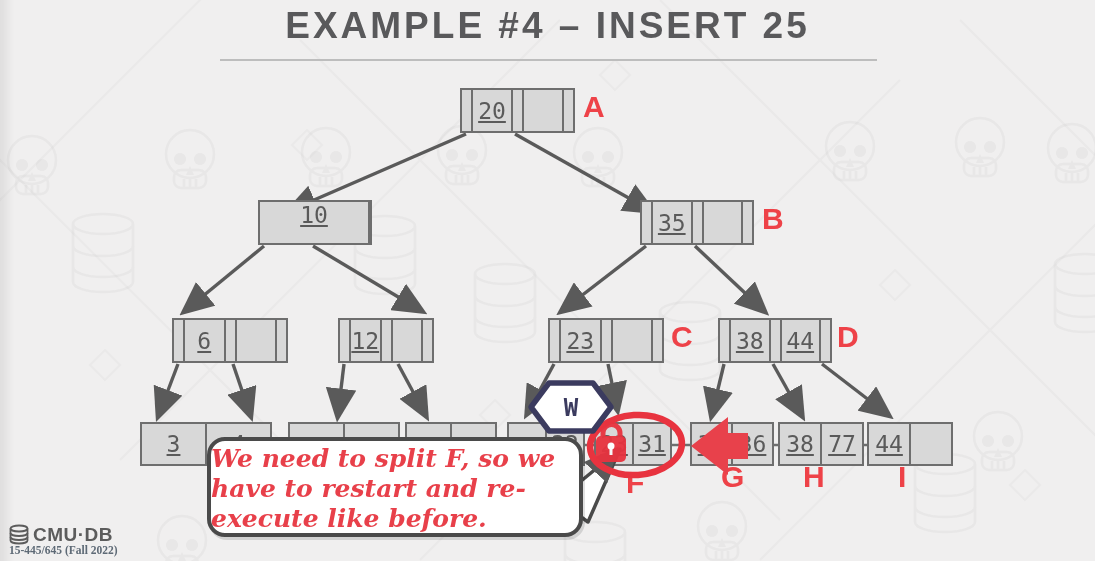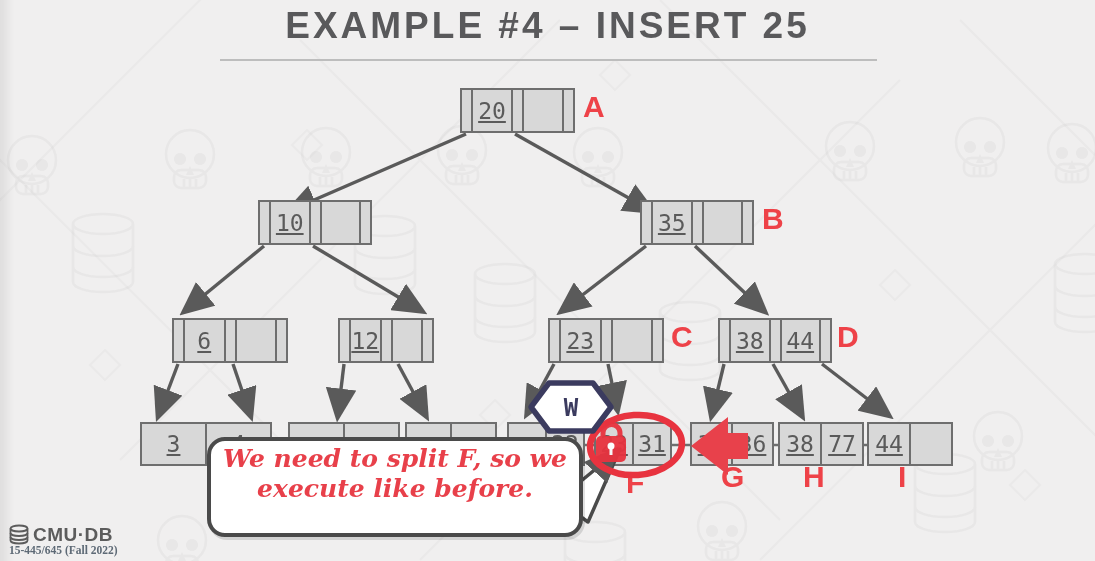--- a/index.html
+++ b/index.html
@@ -16,21 +16,21 @@
          display:flex;box-sizing:border-box;}
   .bnode .key,.bnode .val{flex:1;display:flex;align-items:center;justify-content:center;
          font-family:"DejaVu Sans Mono",monospace;font-size:23px;color:#5a5a5a;
          border-right:2px solid #6e6e6e;text-decoration:underline;}
   .bnode .ptr{width:9px;border-right:2px solid #6e6e6e;}
   .bnode .ptr:last-child,.bnode .val:last-child{border-right:none;}
   .internal{height:45px;}
   .nlabel{position:absolute;font-weight:bold;font-size:30px;color:#ee4248;}
   
   .bubble{position:absolute;left:207px;top:437px;width:376px;height:100px;background:#ffffff;
-          border:4px solid #4a4a4a;border-radius:18px;box-sizing:border-box;text-align:center;
+          border:4px solid #4a4a4a;border-radius:18px;box-sizing:border-box;
           padding-top:3px;box-shadow:2px 3px 0 rgba(0,0,0,.12);}
   .bubble .line{font-family:"DejaVu Serif",serif;font-style:italic;font-weight:bold;
           font-size:25px;line-height:30px;color:#e8404a;}
   
   .brand-row{position:absolute;left:8px;top:524px;display:flex;align-items:center;gap:3px;}
   .brand-text{font-weight:bold;font-size:19px;letter-spacing:.5px;color:#5c5c5c;}
   .course{position:absolute;left:9px;top:544px;font-family:"Liberation Serif",serif;
           font-weight:bold;font-size:11.5px;color:#5e6a76;}
 </style>
 </head>
@@ -128,21 +128,21 @@
 
   <div class="layer" id="node-layer">
       <div class="bnode internal" style="left: 460px; top: 88px; width: 115px;">
         <div class="ptr"></div>
         <div class="key">20</div>
         <div class="ptr"></div>
         <div class="key"></div>
         <div class="ptr"></div>
       </div>
       <div class="nlabel" style="left: 583px; top: 90px;">A</div>
-      <div class="bnode internal" style="left: 258px; top: 200px; width: 114px;">
+      <div class="bnode internal" style="left: 258px; top: 200px; width: 114px; flex-direction: column;">
         <div class="ptr"></div>
         <div class="key">10</div>
         <div class="ptr"></div>
         <div class="key"></div>
         <div class="ptr"></div>
       </div>
       <div class="bnode internal" style="left: 640px; top: 200px; width: 114px;">
         <div class="ptr"></div>
         <div class="key">35</div>
         <div class="ptr"></div>
@@ -218,20 +218,21 @@
       <div class="nlabel" style="left: 898px; top: 460px;">I</div>
     </div>
 
   <svg class="layer" width="1095" height="561">
     <polygon points="558,500 620,449 588,522" fill="#ffffff" stroke="#4a4a4a" stroke-width="3.5" stroke-linejoin="round"></polygon>
     <line x1="596" y1="472" x2="613" y2="453" stroke="#4a4a4a" stroke-width="3.5" marker-end="url(#ah)"></line>
   </svg>
 
   <div class="bubble">
     <div class="line">We need to split F, so we</div>
+    <div class="line">have to restart and re-</div>
     <div class="line">execute like before.</div>
   </div>
 
   <svg class="layer" width="1095" height="561">
     <ellipse cx="636" cy="445" rx="46" ry="30" fill="none" stroke="#e8333f" stroke-width="6.5" transform="rotate(-4 636 445)"></ellipse>
     <polygon points="691,446 728,417 728,433 748,433 748,459 728,459 728,475" fill="#e8414b"></polygon>
     <g opacity="0.95">
       <path d="M603,438 v-5 a8.5,8.5 0 0 1 17,0 v5" fill="none" stroke="#e8333f" stroke-width="5" stroke-linecap="round"></path>
       <rect x="596" y="436" width="30" height="26" rx="5" fill="#e8333f"></rect>
       <circle cx="611" cy="446" r="3.5" fill="#ffffff"></circle>

